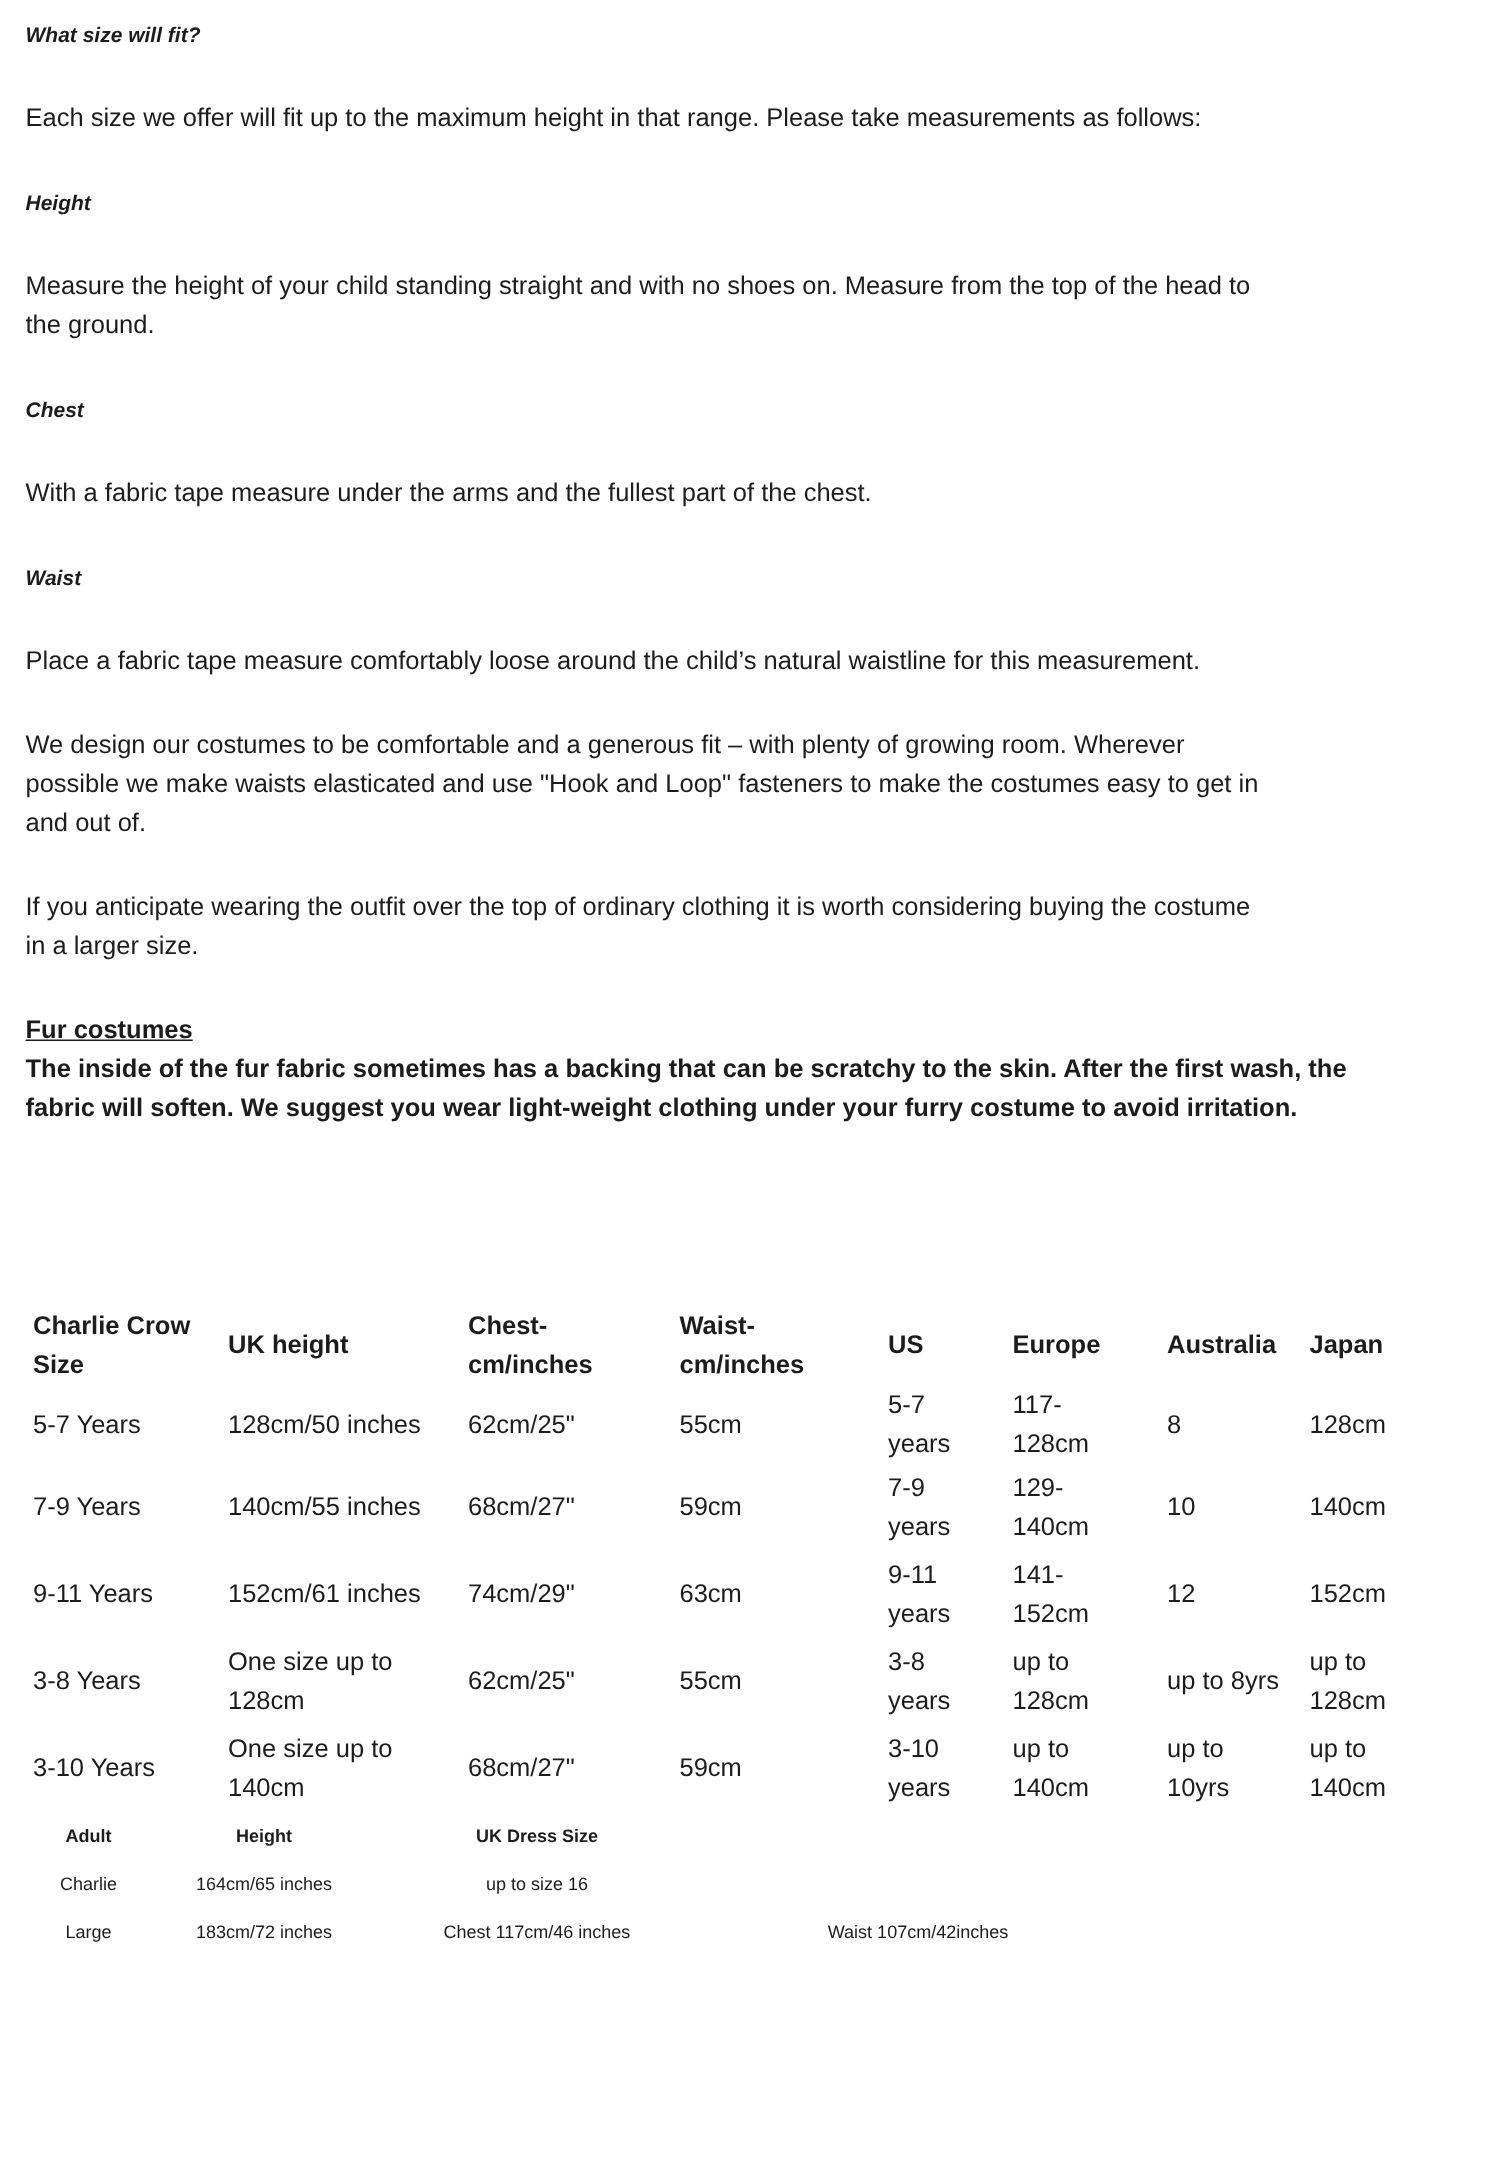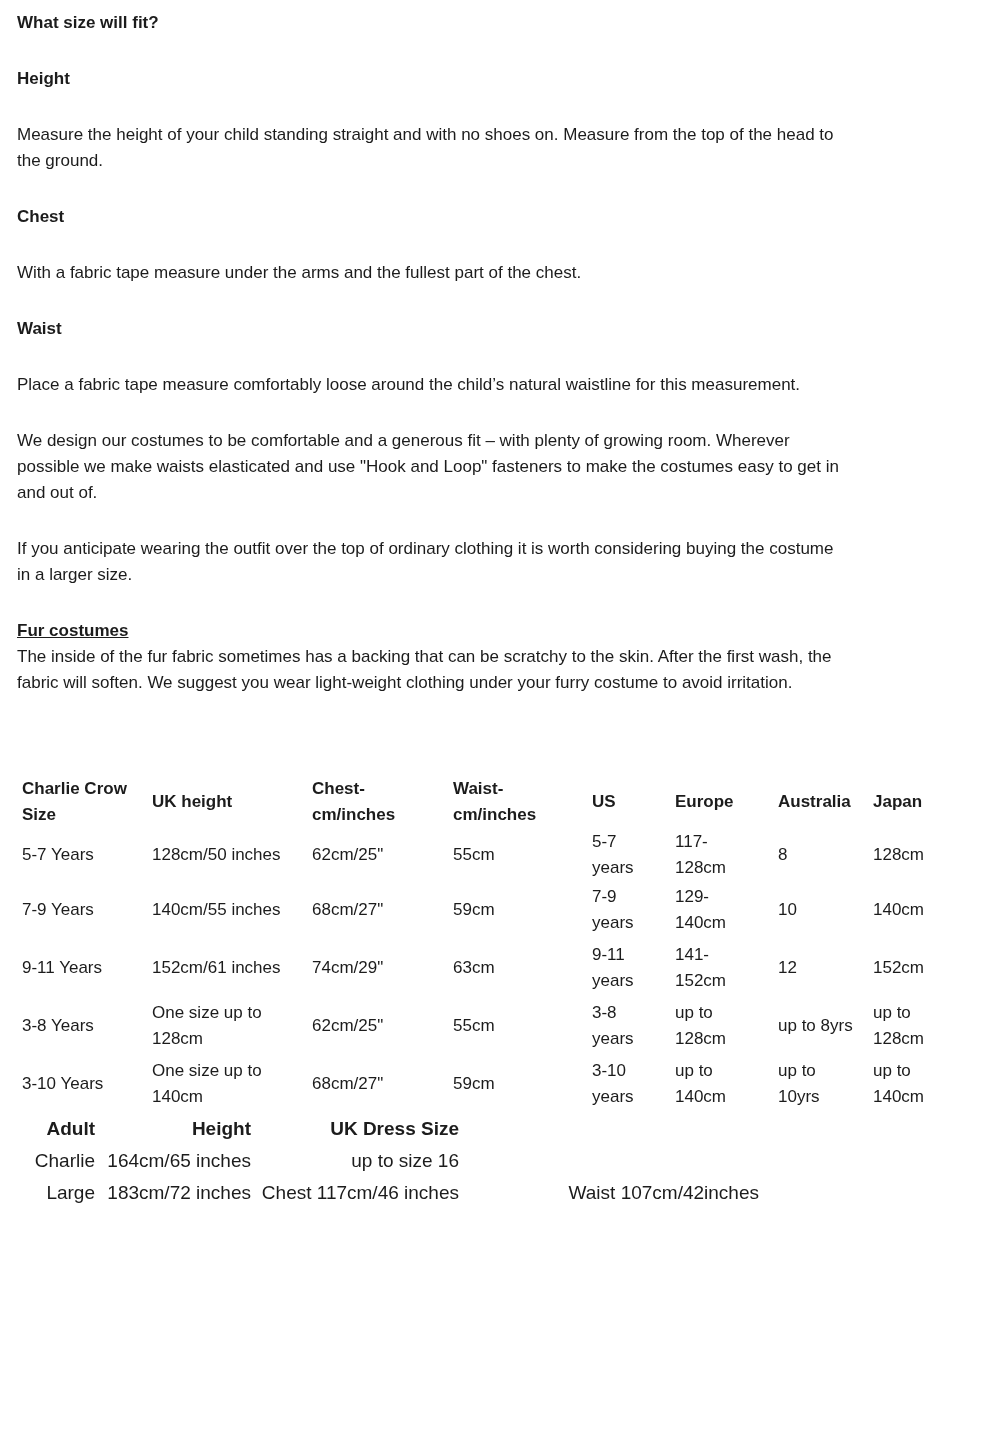--- a/index.html
+++ b/index.html
@@ -5,64 +5,65 @@
   html,body { margin:0; padding:0; }
   body {
     width:1000px; height:1452px; box-sizing:border-box;
     padding:10px 26px 0 17px;
     background:#ffffff; color:#1c1c1c;
     font-family:"Liberation Sans", sans-serif;
     font-size:17px; line-height:26px;
     overflow:hidden;
   }
   .heading {
-    font-size:17px; font-weight:bold; margin:0 0 30px 0;
+    font-size:14px; font-weight:bold; margin:0 0 30px 0;font-style:italic;
   }
   .para {
     margin:0 0 30px 0; white-space:pre-line;
   }
   .fur-heading {
     font-weight:bold; text-decoration:underline; margin:0;
   }
   .fur-para {
-    margin:0 0 79px 0; white-space:pre-line;
+    margin:0 0 118px 0; white-space:pre-line;font-weight:bold;
   }
   table.size-table {
     border-collapse:collapse; table-layout:fixed;
     width:978px; margin-left:5px;
   }
   table.size-table th, table.size-table td {
     padding:0 6px 0 0; vertical-align:middle; text-align:left;
     white-space:pre-line; font-size:17px; line-height:26px;
   }
   table.size-table th { font-weight:bold; }
   table.size-table thead tr { height:54px; }
   table.size-table tbody tr { height:58px; }
   table.size-table tbody tr:first-child { height:38px; }
   col.c1{width:130px} col.c2{width:160px} col.c3{width:141px} col.c4{width:139px}
   col.c5{width:83px}  col.c6{width:103px} col.c7{width:95px}  col.c8{width:127px}
   table.adult-table {
     border-collapse:collapse; table-layout:fixed;
     width:742px; margin-left:6px;
   }
   table.adult-table th, table.adult-table td {
-    padding:0 6px 0 0; vertical-align:middle; text-align:right;
-    font-size:19px; line-height:26px; white-space:pre-line;
+    padding:0 6px 0 0; vertical-align:middle; text-align:center;
+    font-size:12px; line-height:26px; white-space:pre-line;
   }
   table.adult-table th { font-weight:bold; }
   table.adult-table tr { height:32px; }
   col.a1{width:78px} col.a2{width:156px} col.a3{width:208px} col.a4{width:300px}
 </style>
 </head>
 <body>
 
 <div>
 
   <div class="heading">What size will fit?</div>
 
+  <p class="para">Each size we offer will fit up to the maximum height in that range. Please take measurements as follows:</p>
 
   <div class="heading">Height</div>
   <p class="para">Measure the height of your child standing straight and with no shoes on. Measure from the top of the head to
 the ground.</p>
 
   <div class="heading">Chest</div>
   <p class="para">With a fabric tape measure under the arms and the fullest part of the chest.</p>
 
   <div class="heading">Waist</div>
   <p class="para">Place a fabric tape measure comfortably loose around the child’s natural waistline for this measurement.</p>

